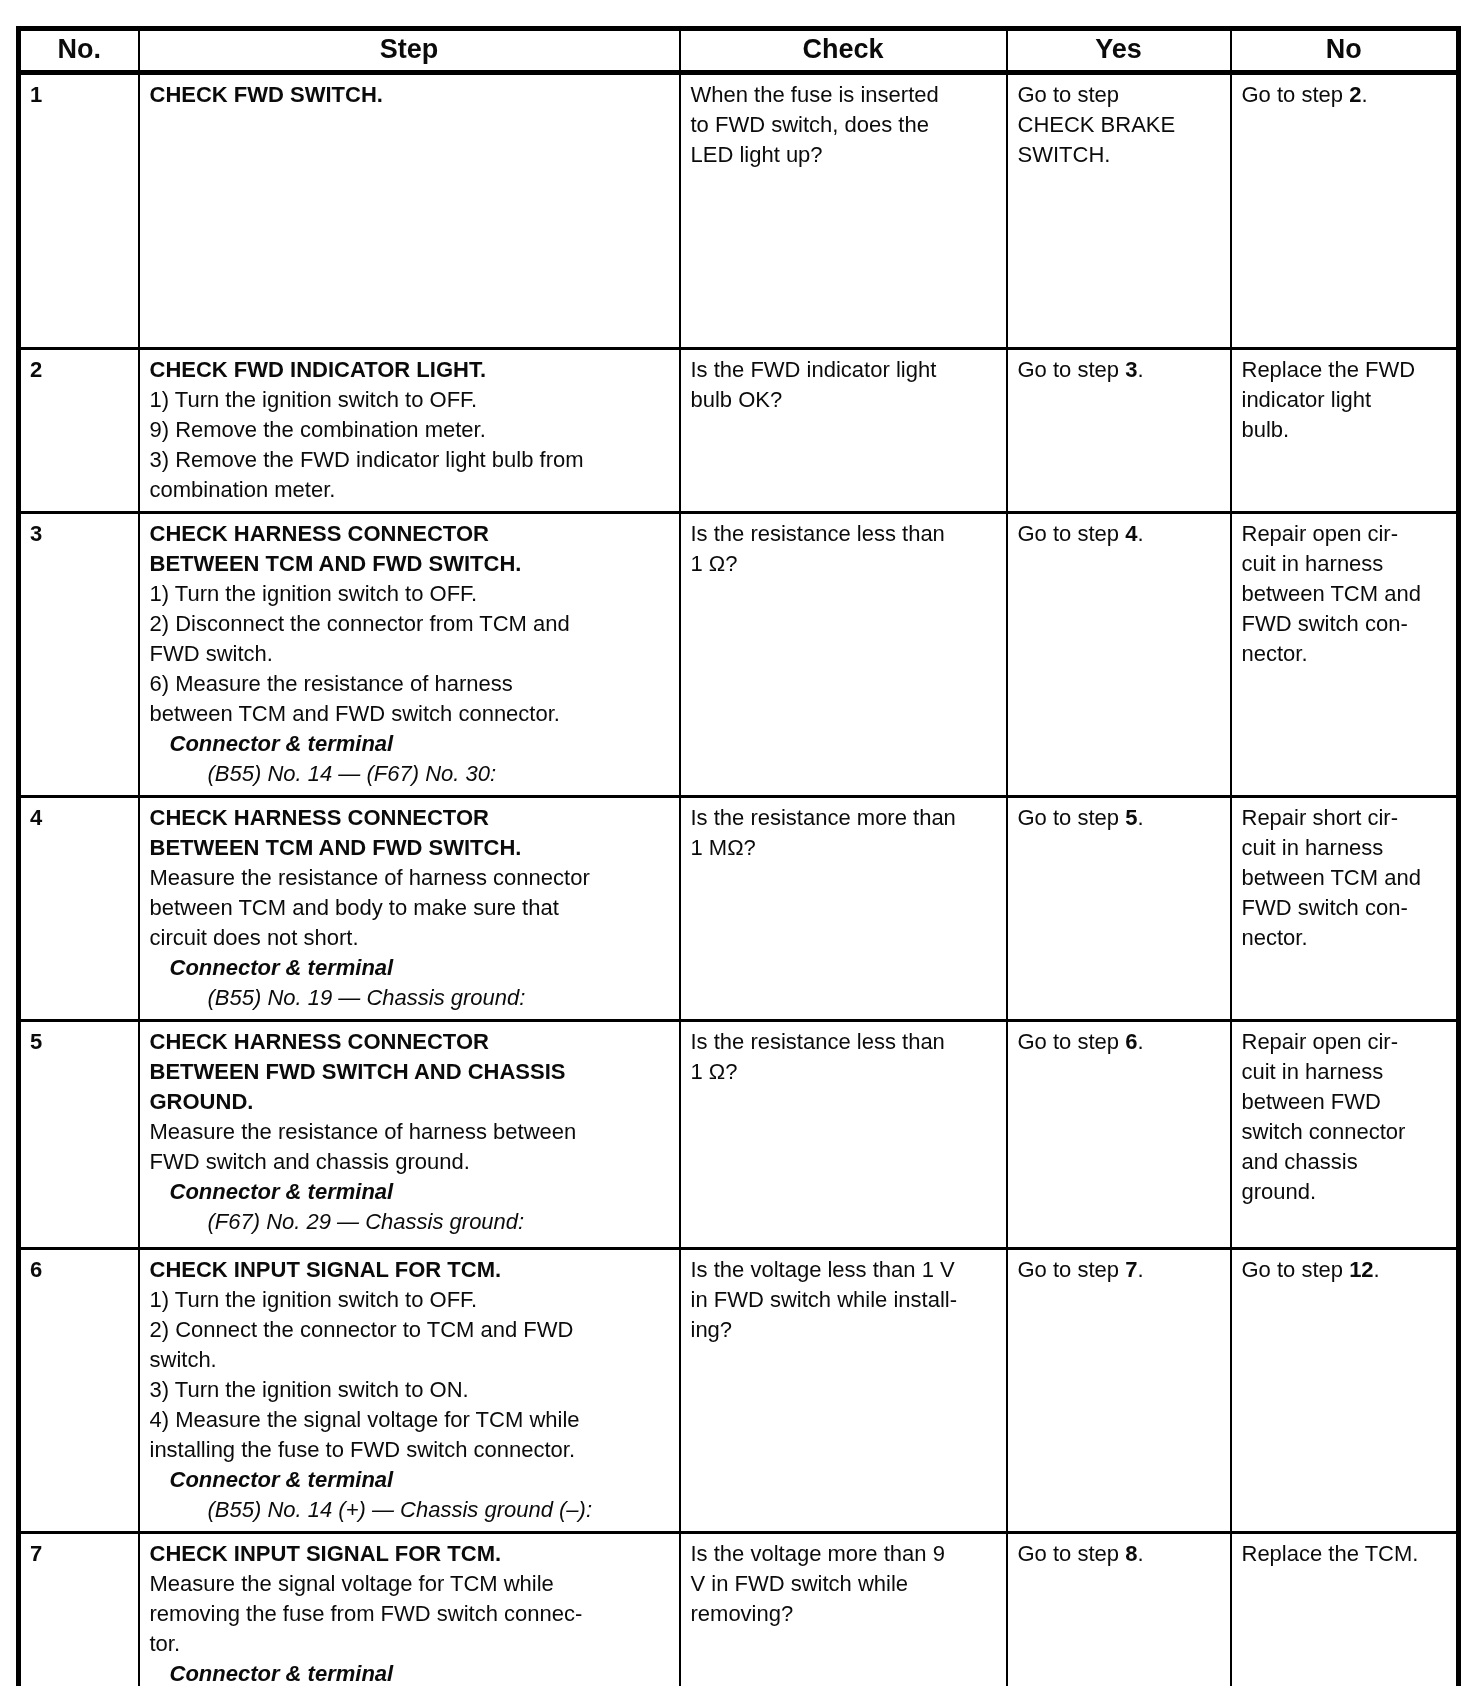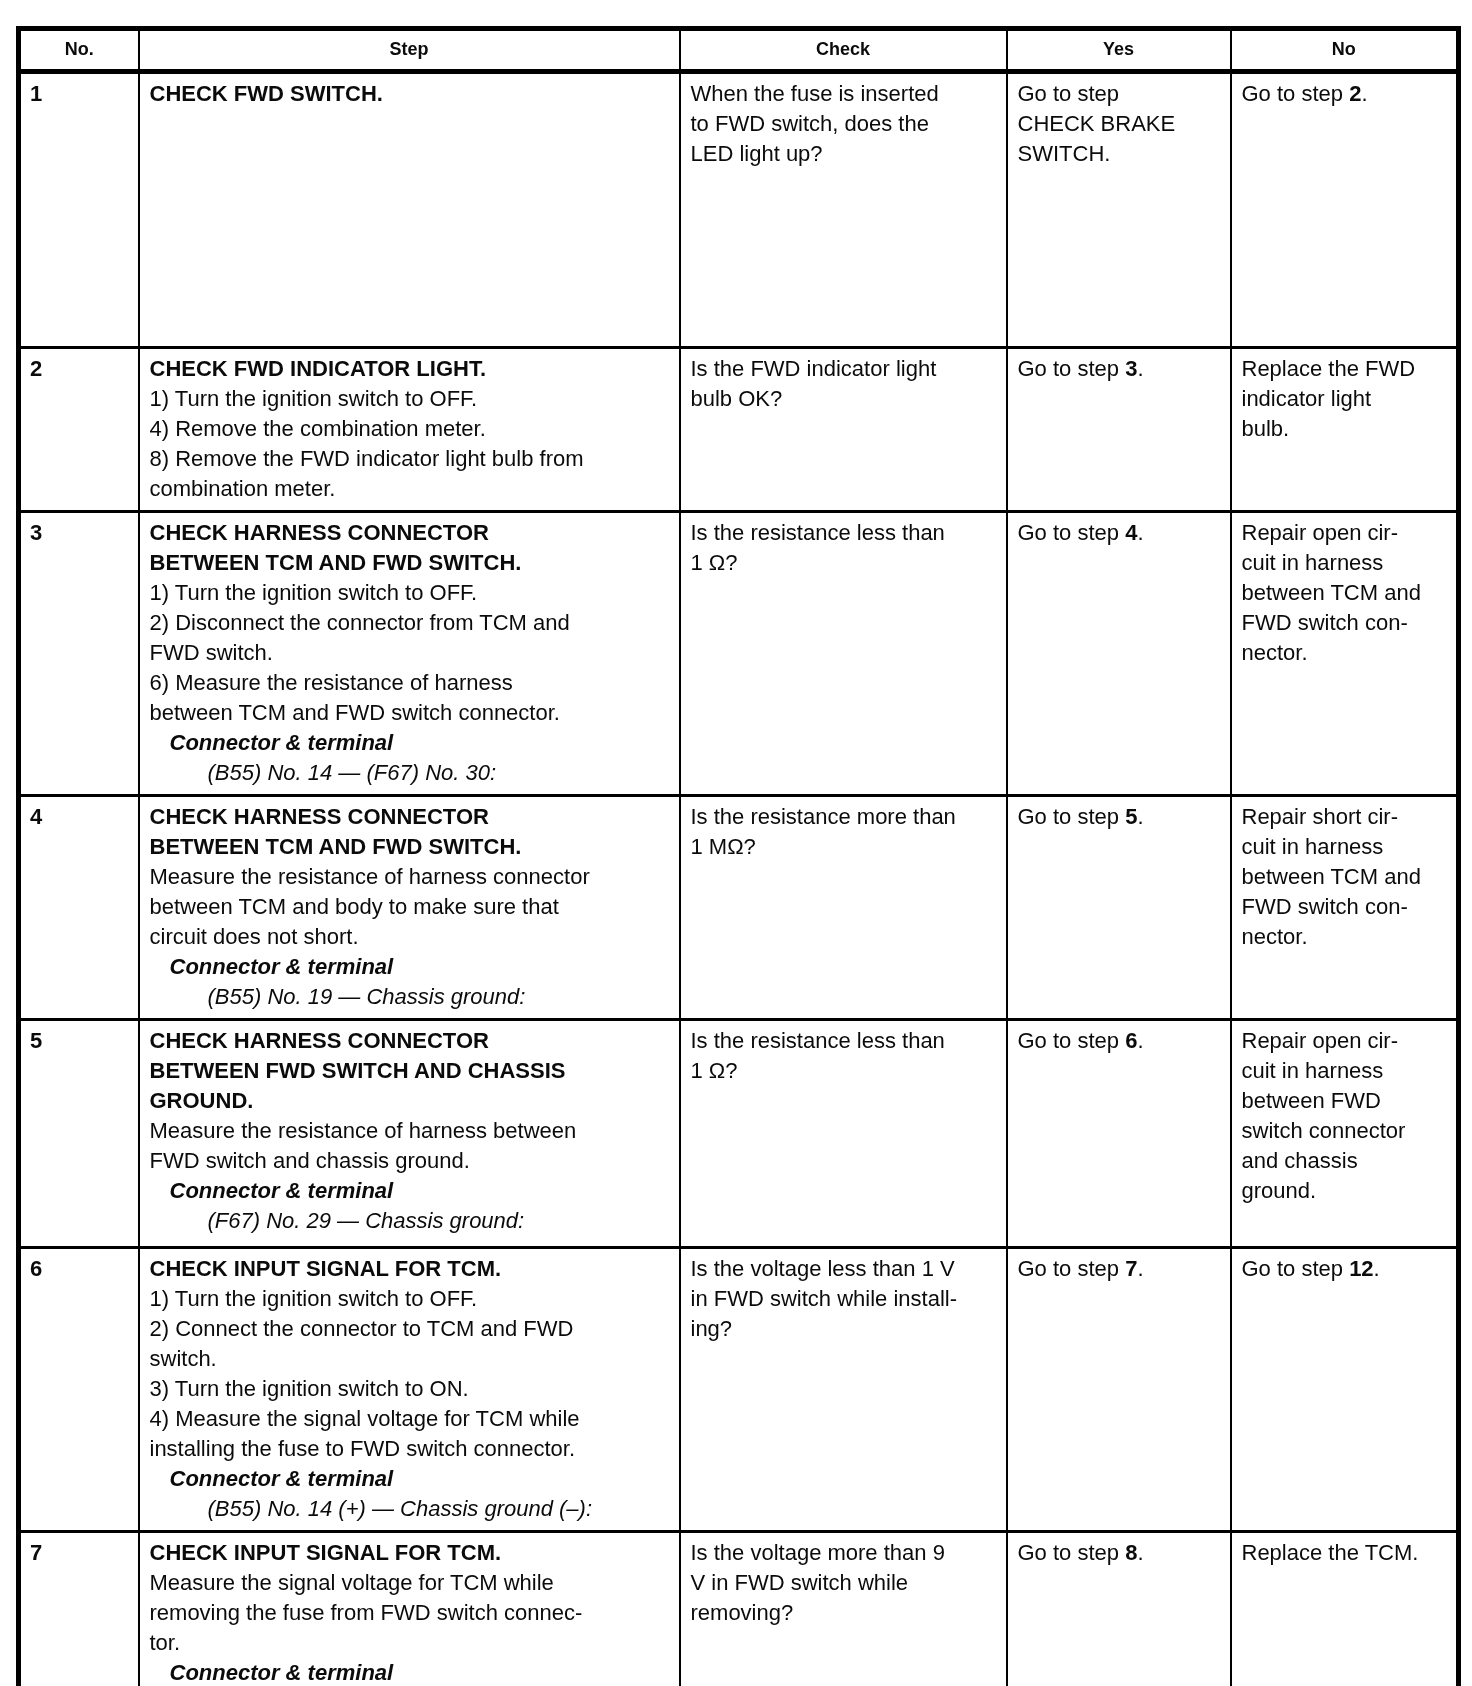--- a/index.html
+++ b/index.html
@@ -22,21 +22,21 @@
   col.c-num   { width: 120px; }
   col.c-step  { width: 541px; }
   col.c-check { width: 327px; }
   col.c-yes   { width: 224px; }
   col.c-no    { width: 228px; }
 
   thead th {
     border: 2px solid #000;
     border-bottom: 5px solid #000;
     font-weight: bold;
-    font-size: 18px;
+    font-size: 27px;
     text-align: center;
     padding: 3px 4px 5px 4px;
     height: 30px;
     vertical-align: middle;
   }
   tbody td {
     border: 2px solid #000;
     border-top: 3px solid #000;
     vertical-align: top;
     font-size: 22px;
@@ -88,21 +88,21 @@
           <td class="col-check">When the fuse is inserted
 to FWD switch, does the
 LED light up?</td>
           <td class="col-yes"><span>Go to step
 CHECK BRAKE
 SWITCH.</span></td>
           <td class="col-noanswer"><span>Go to step </span><span class="bold">2</span><span>.</span></td>
         </tr>
         <tr>
           <td class="col-num">2</td>
-          <td class="col-step"><div class="line title">CHECK FWD INDICATOR LIGHT.</div><div class="line body">1) Turn the ignition switch to OFF.</div><div class="line body">4) Remove the combination meter.</div><div class="line body">8) Remove the FWD indicator light bulb from
+          <td class="col-step"><div class="line title">CHECK FWD INDICATOR LIGHT.</div><div class="line body">1) Turn the ignition switch to OFF.</div><div class="line body">9) Remove the combination meter.</div><div class="line body">3) Remove the FWD indicator light bulb from
 combination meter.</div></td>
           <td class="col-check">Is the FWD indicator light
 bulb OK?</td>
           <td class="col-yes"><span>Go to step </span><span class="bold">3</span><span>.</span></td>
           <td class="col-noanswer"><span>Replace the FWD
 indicator light
 bulb.</span></td>
         </tr>
         <tr>
           <td class="col-num">3</td>

